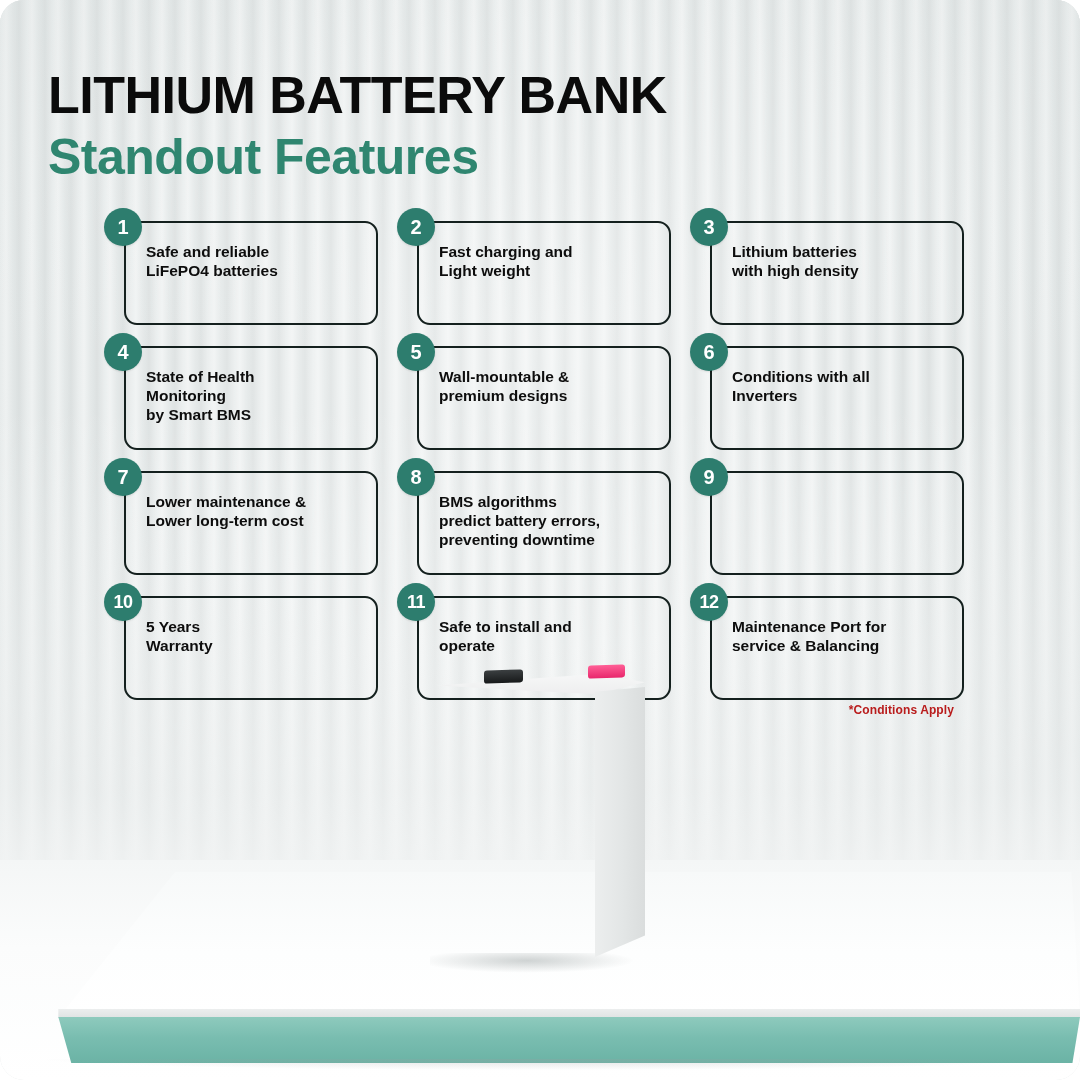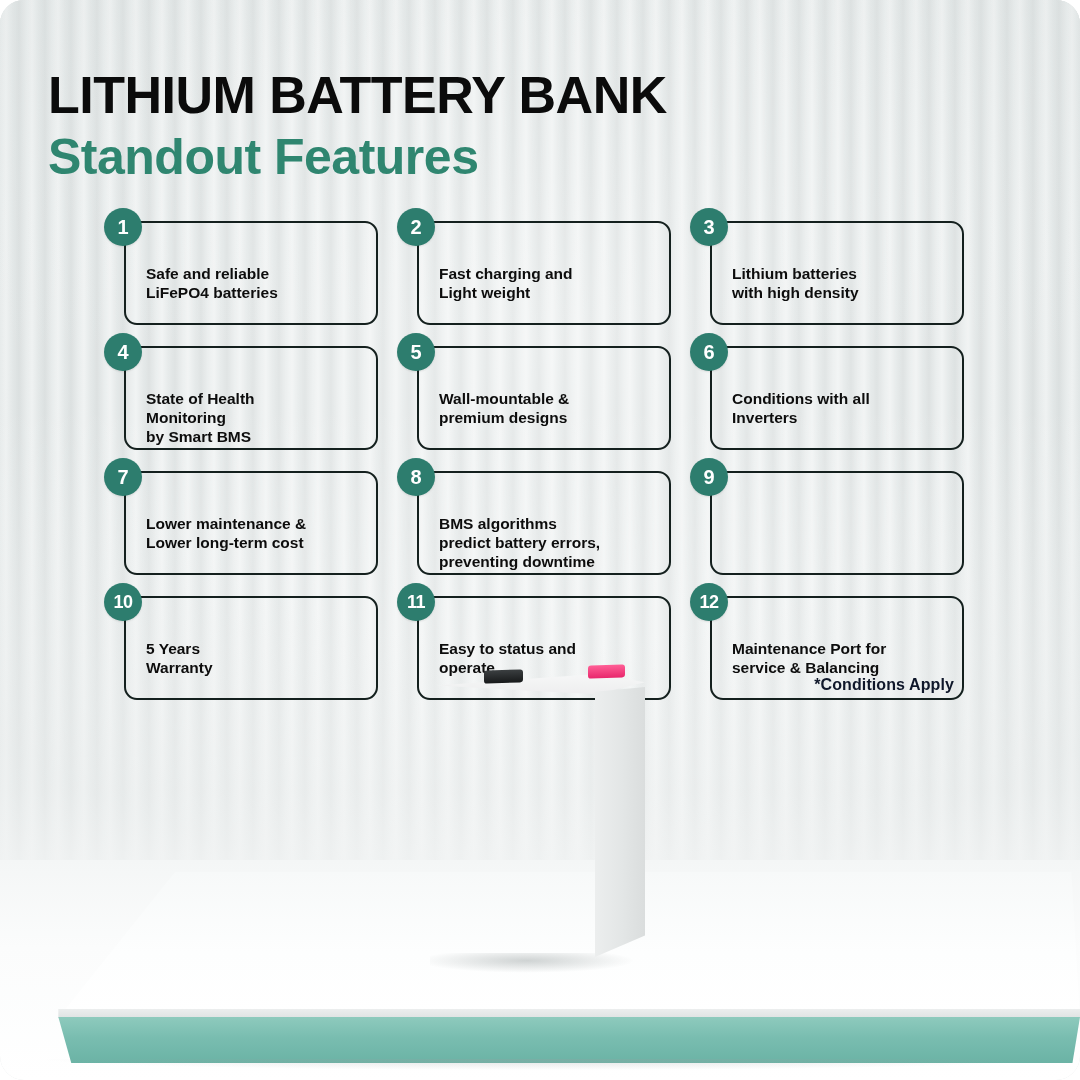--- a/index.html
+++ b/index.html
@@ -179,30 +179,29 @@
     position: absolute;
     left: 42px;
     top: 34px;
     right: 12px;
     font-size: 15.5px;
     line-height: 19px;
     font-weight: 700;
     color: #0d0d0d;
     z-index: 2;
     white-space: pre-line;
-    margin-top: 22px;
   }
 
   .conditions {
     position: absolute;
     right: 126px;
-    top: 676px;
-    font-size: 16px;
+    top: 703px;
+    font-size: 12px;
     font-weight: 600;
-    color: #0f172a;
+    color: #b91c1c;
     letter-spacing: 0.1px;
   }
 
   
   .battery {
     position: absolute;
     left: 436px;
     top: 665px;
     width: 232px;
     height: 300px;
@@ -385,21 +384,21 @@
     <div class="card">
       <div class="card-box"></div>
       <div class="card-badge wide">10</div>
       <div class="card-text">5 Years
 Warranty</div>
     </div>
 
     <div class="card">
       <div class="card-box"></div>
       <div class="card-badge wide">11</div>
-      <div class="card-text">Easy to status and
+      <div class="card-text">Safe to install and
 operate</div>
     </div>
 
     <div class="card">
       <div class="card-box"></div>
       <div class="card-badge wide">12</div>
       <div class="card-text">Maintenance Port for
 service &amp; Balancing</div>
     </div>
 

